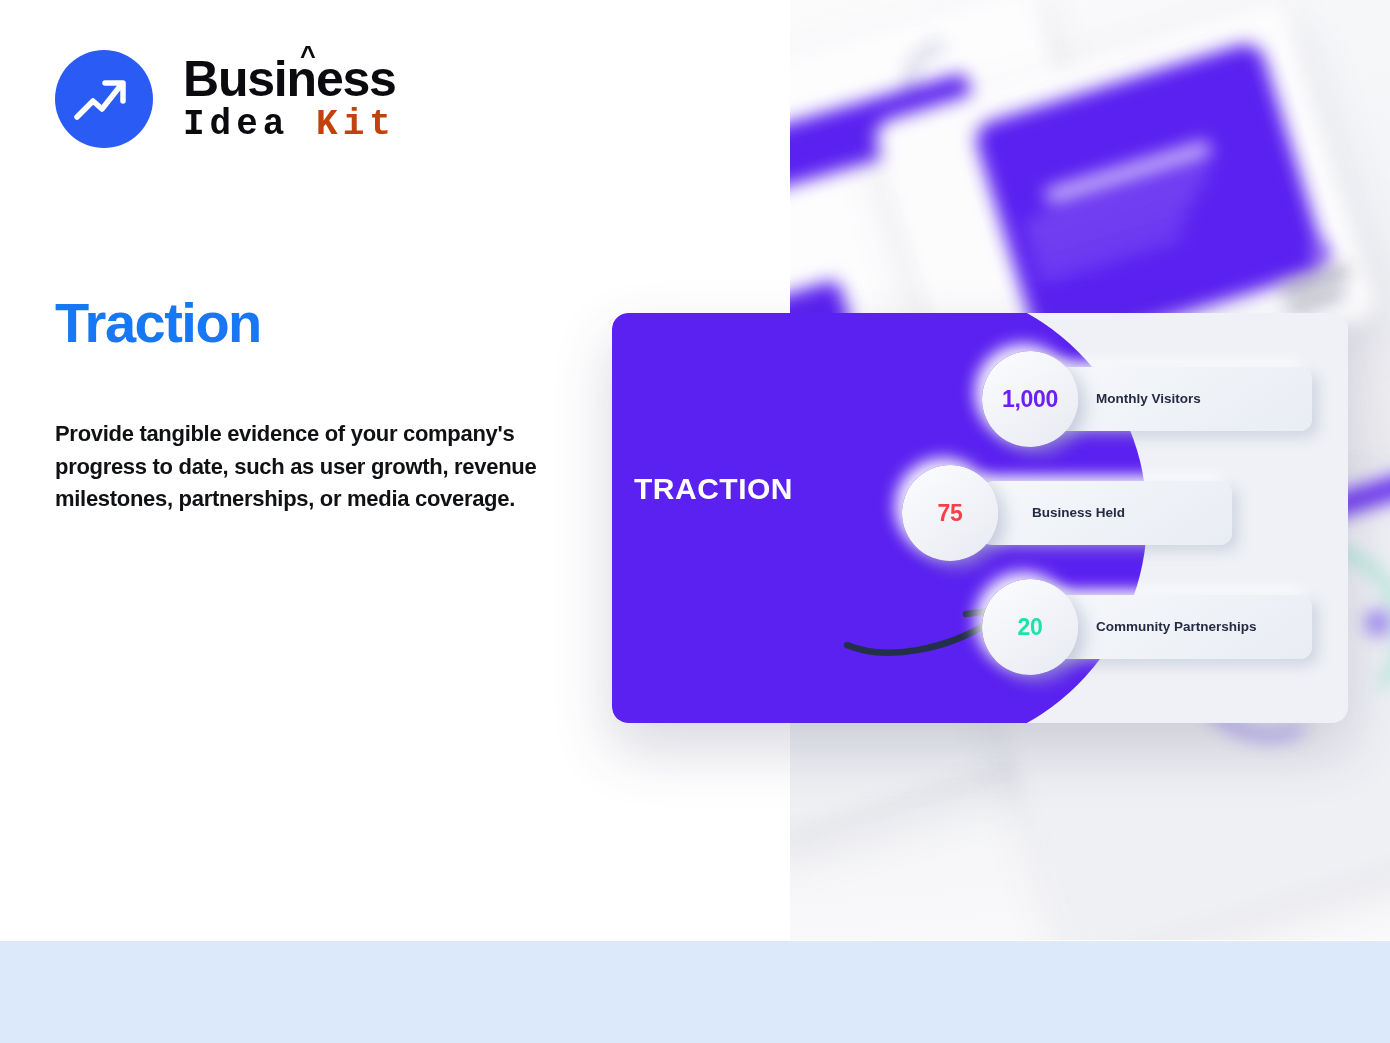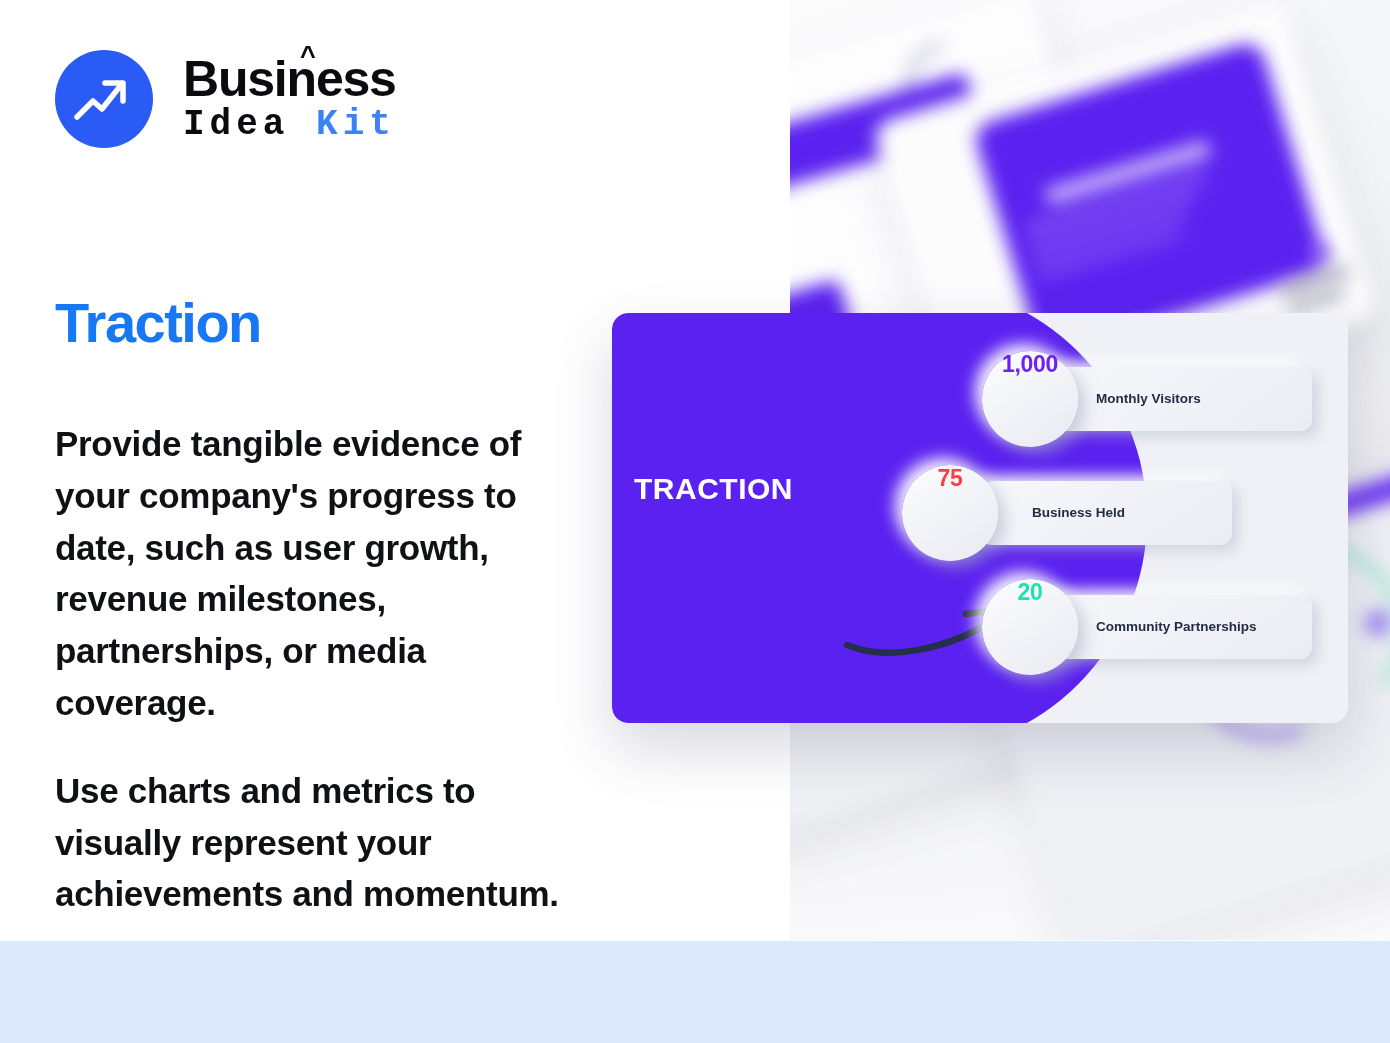--- a/index.html
+++ b/index.html
@@ -121,21 +121,21 @@
   
   .arrow-svg{ position:absolute; left:230px; top:275px; width:190px; height:75px; z-index:4; }
 
   
   .metrics{ position:absolute; left:370px; top:38px; width:350px; height:340px; z-index:5; }
   .metric-row{ position:absolute; display:flex; align-items:center; }
   .m-circle{
     width:96px; height:96px; border-radius:50%;
     background:linear-gradient(145deg,#fdfdff,#e7eaf1);
     box-shadow: 7px 7px 16px rgba(163,172,196,.55), -7px -7px 16px rgba(255,255,255,.95);
-    display:flex; justify-content:center;
+    display:flex; align-items:center; justify-content:center;
     position:relative; z-index:2; flex:none;
   }
   .m-num{ font-size:23px; font-weight:bold; letter-spacing:-.3px; }
   .m-pill{
     height:64px; border-radius:12px; margin-left:-34px; padding-left:52px; padding-right:22px;
     background:linear-gradient(145deg,#f6f8fb,#e9ecf3);
     box-shadow: 6px 6px 14px rgba(163,172,196,.42), -6px -6px 14px rgba(255,255,255,.9);
     display:flex; align-items:center; position:relative; z-index:1;
   }
   .m-label{ font-size:13.5px; font-weight:bold; color:#252b43; line-height:1.25; }
@@ -151,29 +151,29 @@
   .brand{ position:absolute; left:55px; top:50px; display:flex; align-items:center; gap:30px; }
   .brand-mark{ width:98px; height:98px; border-radius:50%; background:#2B5BF5;
     display:flex; align-items:center; justify-content:center; flex:none; }
   .brand-words{ display:flex; flex-direction:column; }
   .bw-top{ position:relative; font-size:50px; font-weight:bold; color:#0b0b0f;
     letter-spacing:-1.2px; line-height:1; }
   .bw-caret{ position:absolute; left:117px; top:-11px; font-size:27px; color:#0b0b0f;
     font-weight:bold; line-height:1; }
   .bw-bot{ font-family:"Liberation Mono", monospace; font-size:36px; font-weight:bold;
     letter-spacing:5px; line-height:1.05; margin-top:2px; color:#0b0b0f; }
-  .bw-kit{ color:#3b82f6; }
+  .bw-kit{ color:#c2410c; }
 
   .page-title{
     position:absolute; left:55px; top:295px;
     font-size:56px; font-weight:bold; color:#1877F2; letter-spacing:-1.5px; line-height:1;
   }
   .body-copy{ position:absolute; left:55px; top:418px; width:510px; }
   .body-copy p{
-    font-size:35px; font-weight:bold; color:#101114; line-height:1.48; letter-spacing:-.3px;
+    font-size:22px; font-weight:bold; color:#101114; line-height:1.48; letter-spacing:-.3px;
   }
   .body-copy p + p{ margin-top:36px; }
 
   
   .bottom-band{ position:absolute; left:0; top:941px; width:1390px; height:102px; background:#DCE9FB; }
 </style>
 </head>
 <body>
 
 <div id="canvas">
@@ -275,17 +275,16 @@
       <div class="bw-bot">
         <span>Idea </span><span class="bw-kit">Kit</span>
       </div>
     </div>
   </div>
 
   <h1 class="page-title">Traction</h1>
 
   <div class="body-copy">
     <p>Provide tangible evidence of your company's progress to date, such as user growth, revenue milestones, partnerships, or media coverage.</p>
-    <p>Use charts and metrics to visually represent your achievements and momentum.</p>
   </div>
 
   <div class="bottom-band"></div>
 </div>
 
 </body></html>

